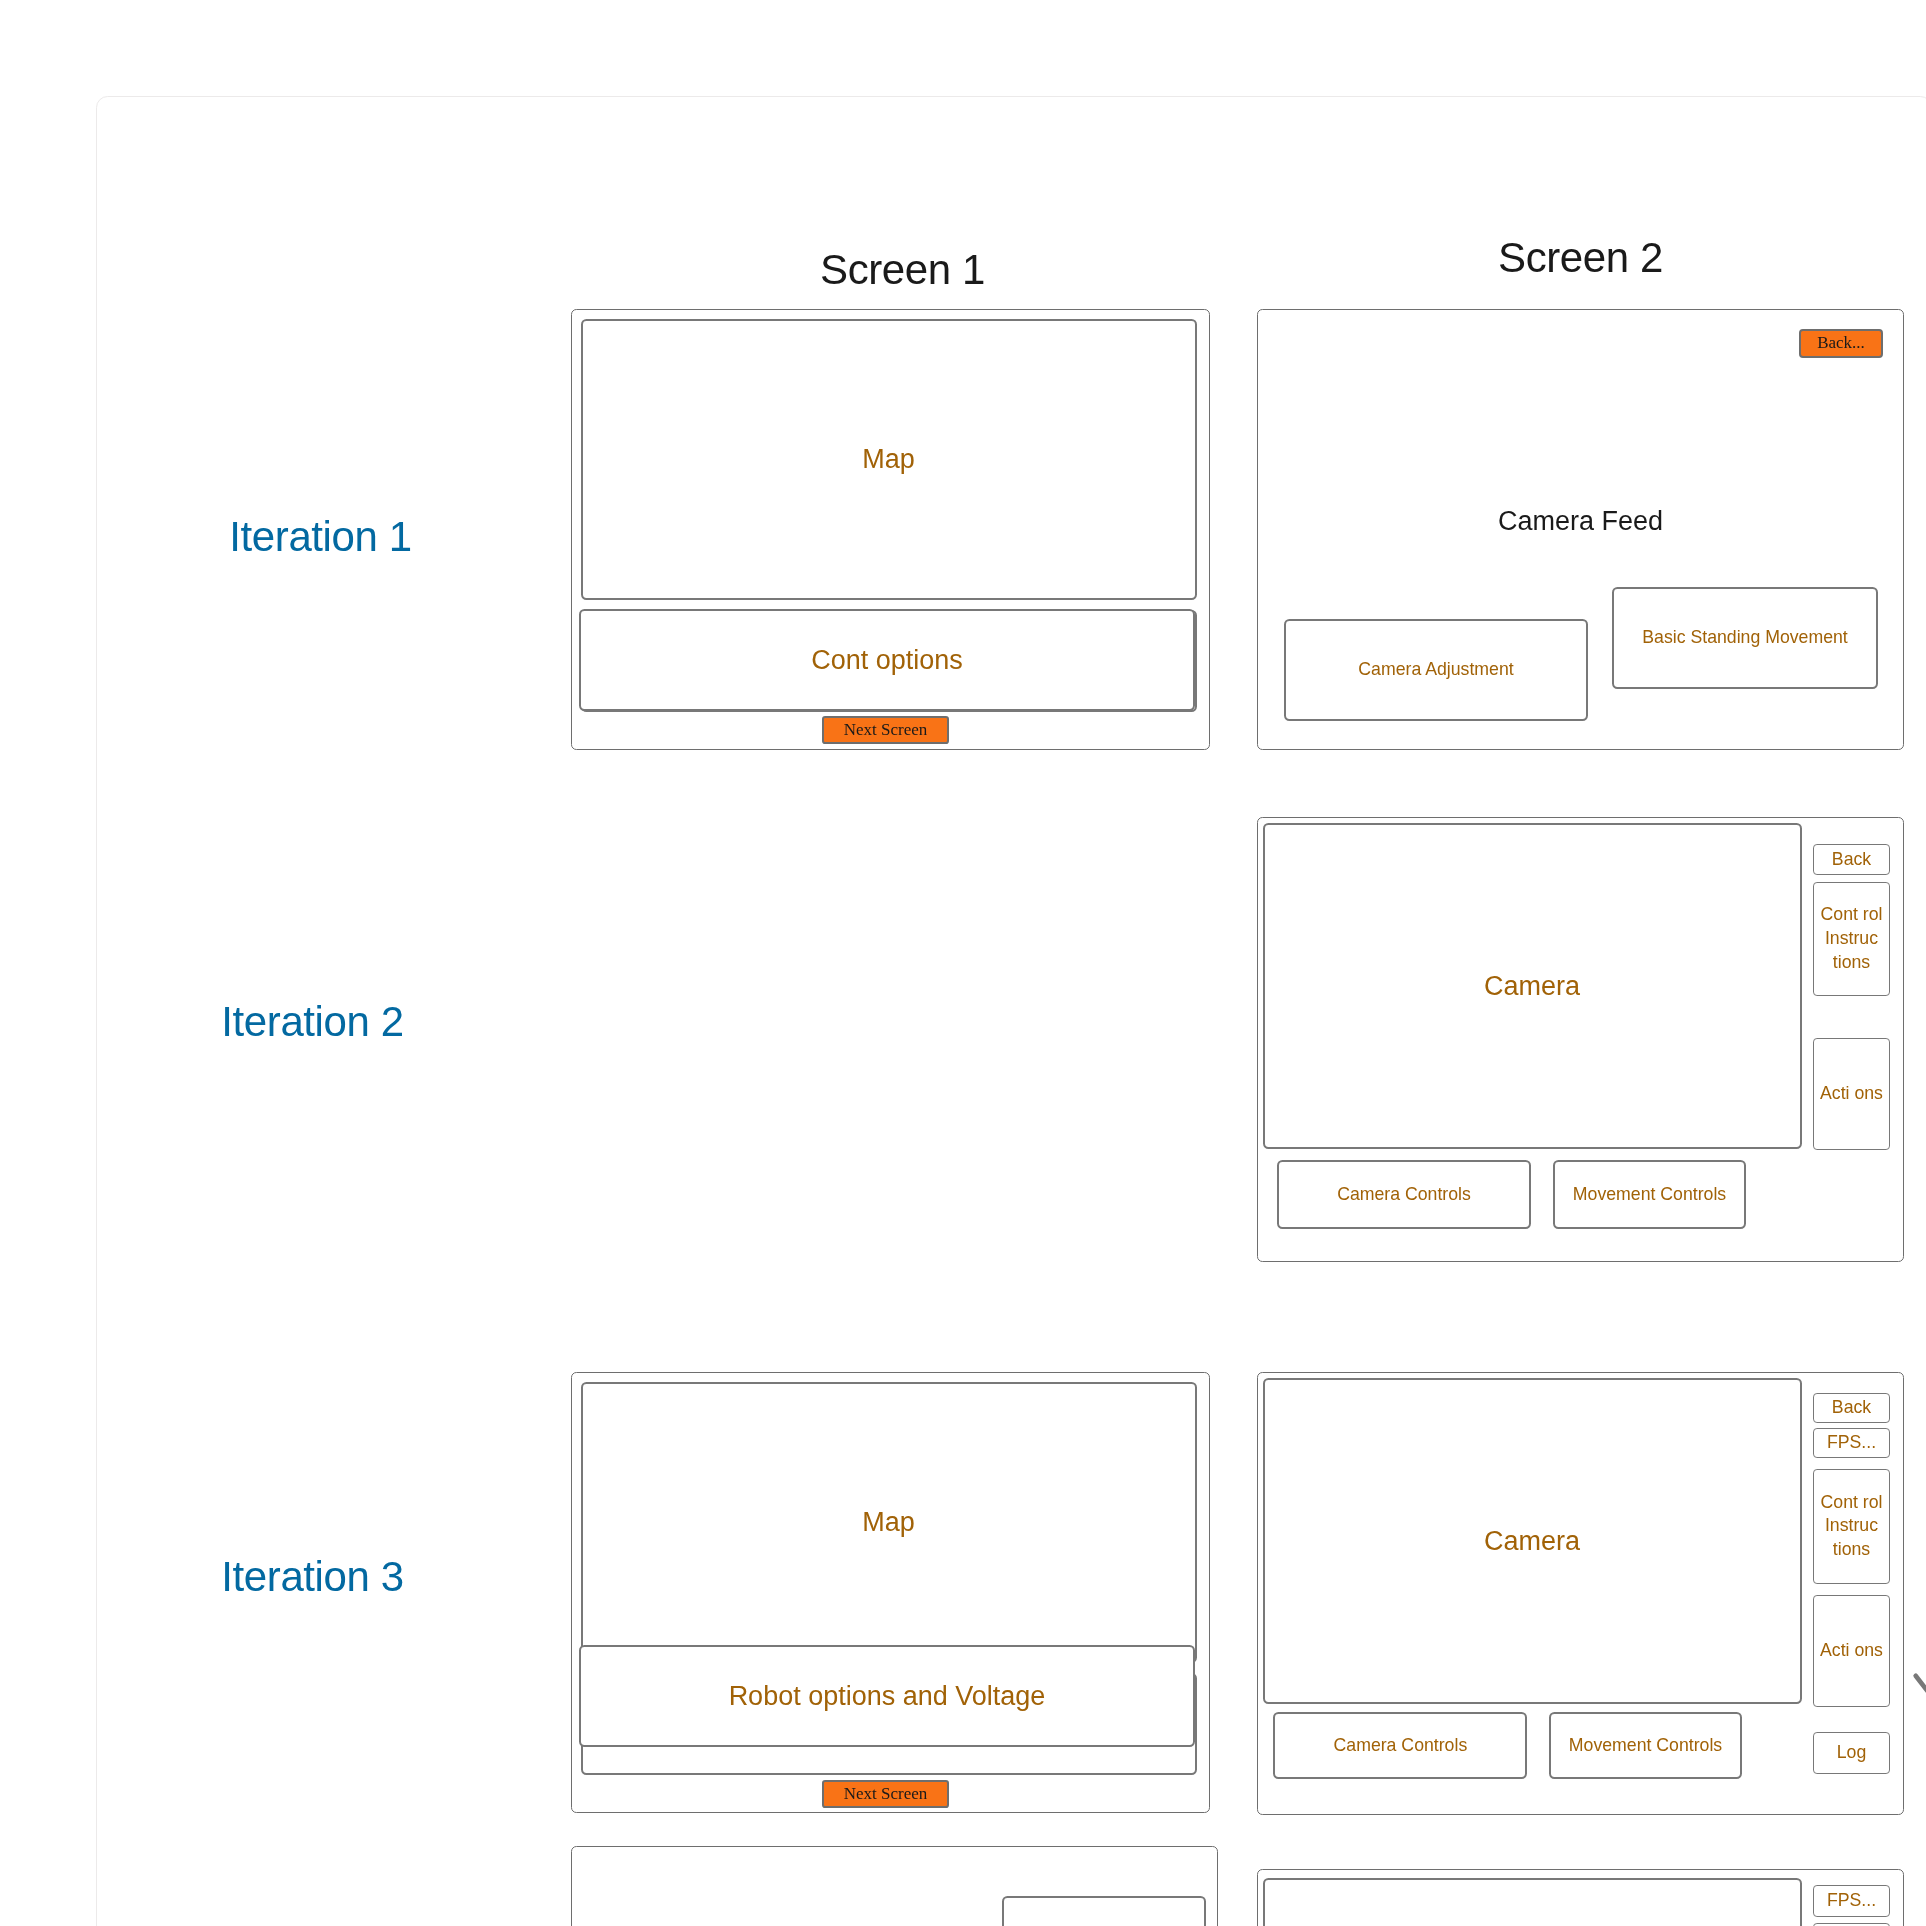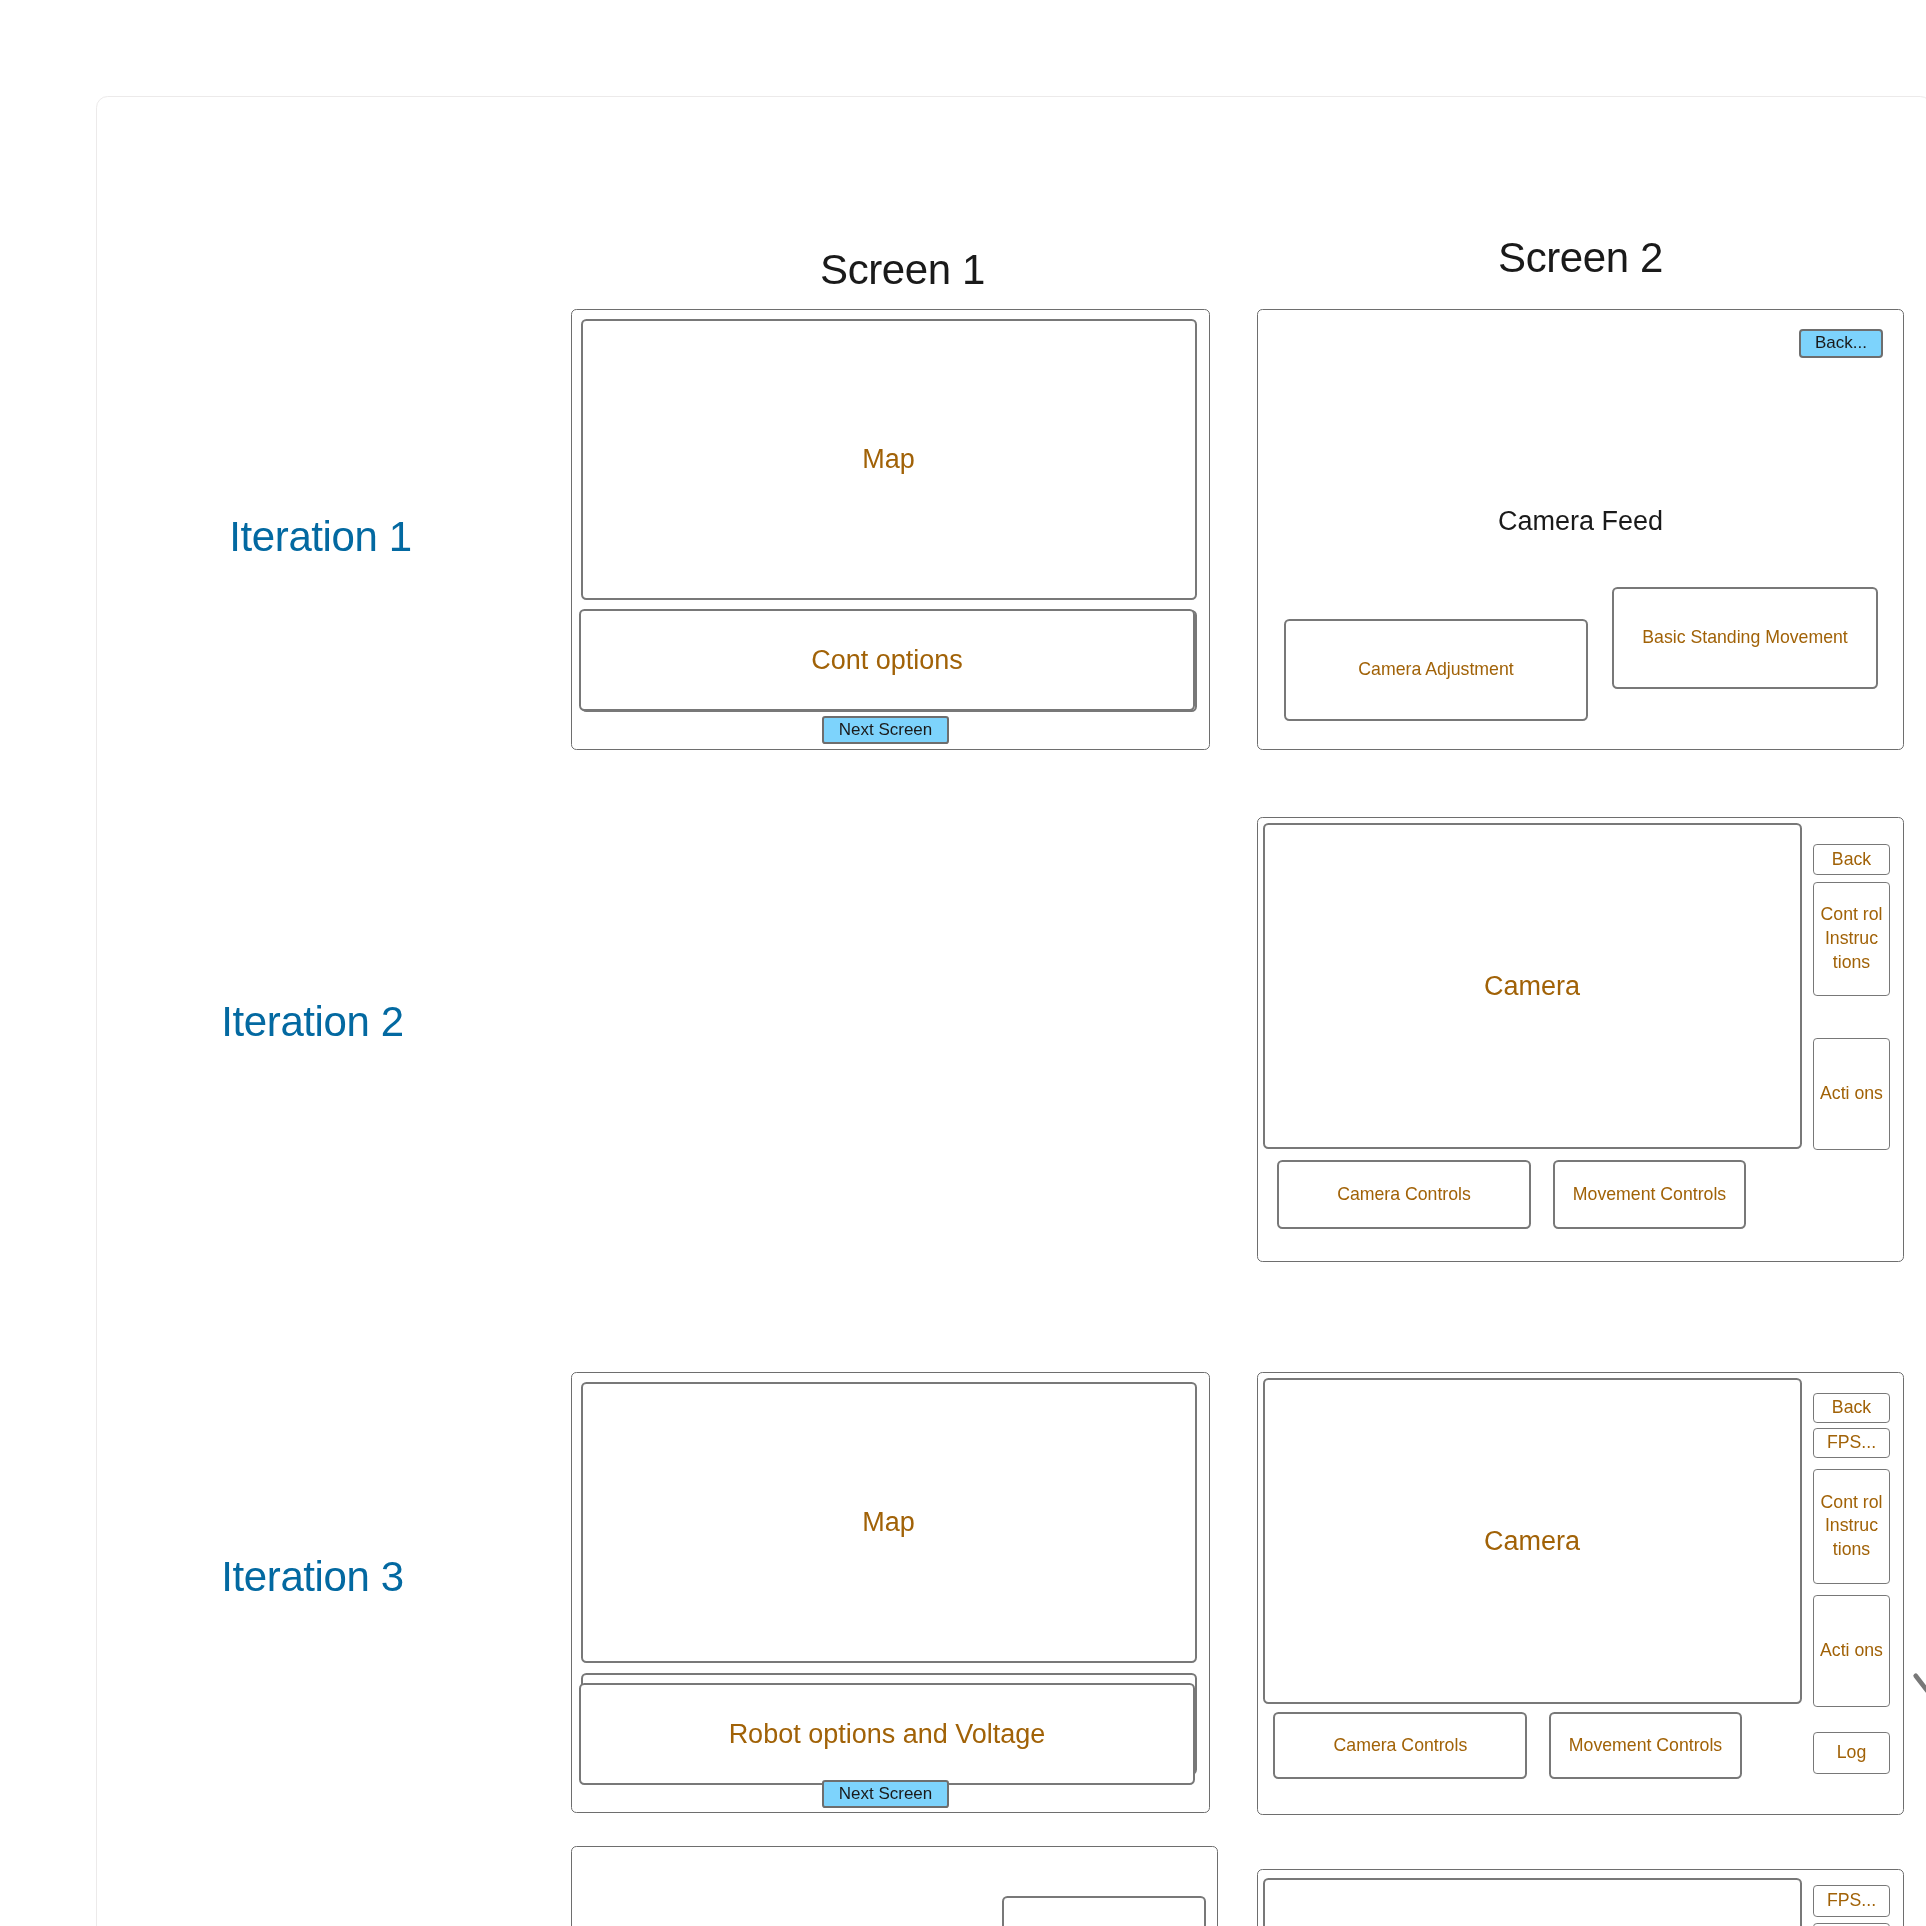--- a/index.html
+++ b/index.html
@@ -66,27 +66,28 @@
     line-height: 1.35;
     padding: 0 3.1px;
   }
   .t-big    { font-size: 27px; }
   .t-small  { font-size: 17.7px; }
 
   .btn-next {
     position: absolute;
     border: 2.3px solid #6e6e6e;
     border-radius: 3.1px;
-    background: #7dd3fc;
+    background: #f97316;
     display: flex;
     align-items: center;
     justify-content: center;
     font-size: 17px;
     color: #1a1a1a;
     white-space: nowrap;
+    font-family: Liberation Serif, serif;
   }
 
   
   #scroll-group { position: absolute; left: 1811px; top: 1368px; width: 127px; height: 239px; }
   #scroll-arrow { position: absolute; left: 0; top: 0; }
 </style>
 </head>
 <body>
 
 <div class="page">
@@ -160,21 +161,21 @@
   <div class="wf outer" style="left:474px; top:1275px; width:639px; height:441px;">
 
     <div class="wf" style="left:8.5px; top:8.5px; width:616px; height:281px;">
       <div class="wf-label t-big">Map</div>
     </div>
 
     <div class="wf" style="left:8.5px; top:300px; width:616px; height:102px;">
       <div class="wf-label t-big">Map options</div>
     </div>
   </div>
-  <div class="wf" style="left:482px; top:1586px; width:616px; height:102px;">
+  <div class="wf" style="left:482px; top:1548px; width:616px; height:102px;">
     <div class="wf-label t-big">Robot options and Voltage</div>
   </div>
   <div class="btn-next" style="left:725px; top:1683px; width:127px; height:28px;">Next Screen</div>
 
   <div class="wf outer" style="left:1160px; top:1275px; width:647px; height:443px;">
 
     <div class="wf" style="left:4.6px; top:4.6px; width:539px; height:326px;">
       <div class="wf-label t-big">Camera</div>
     </div>
 

